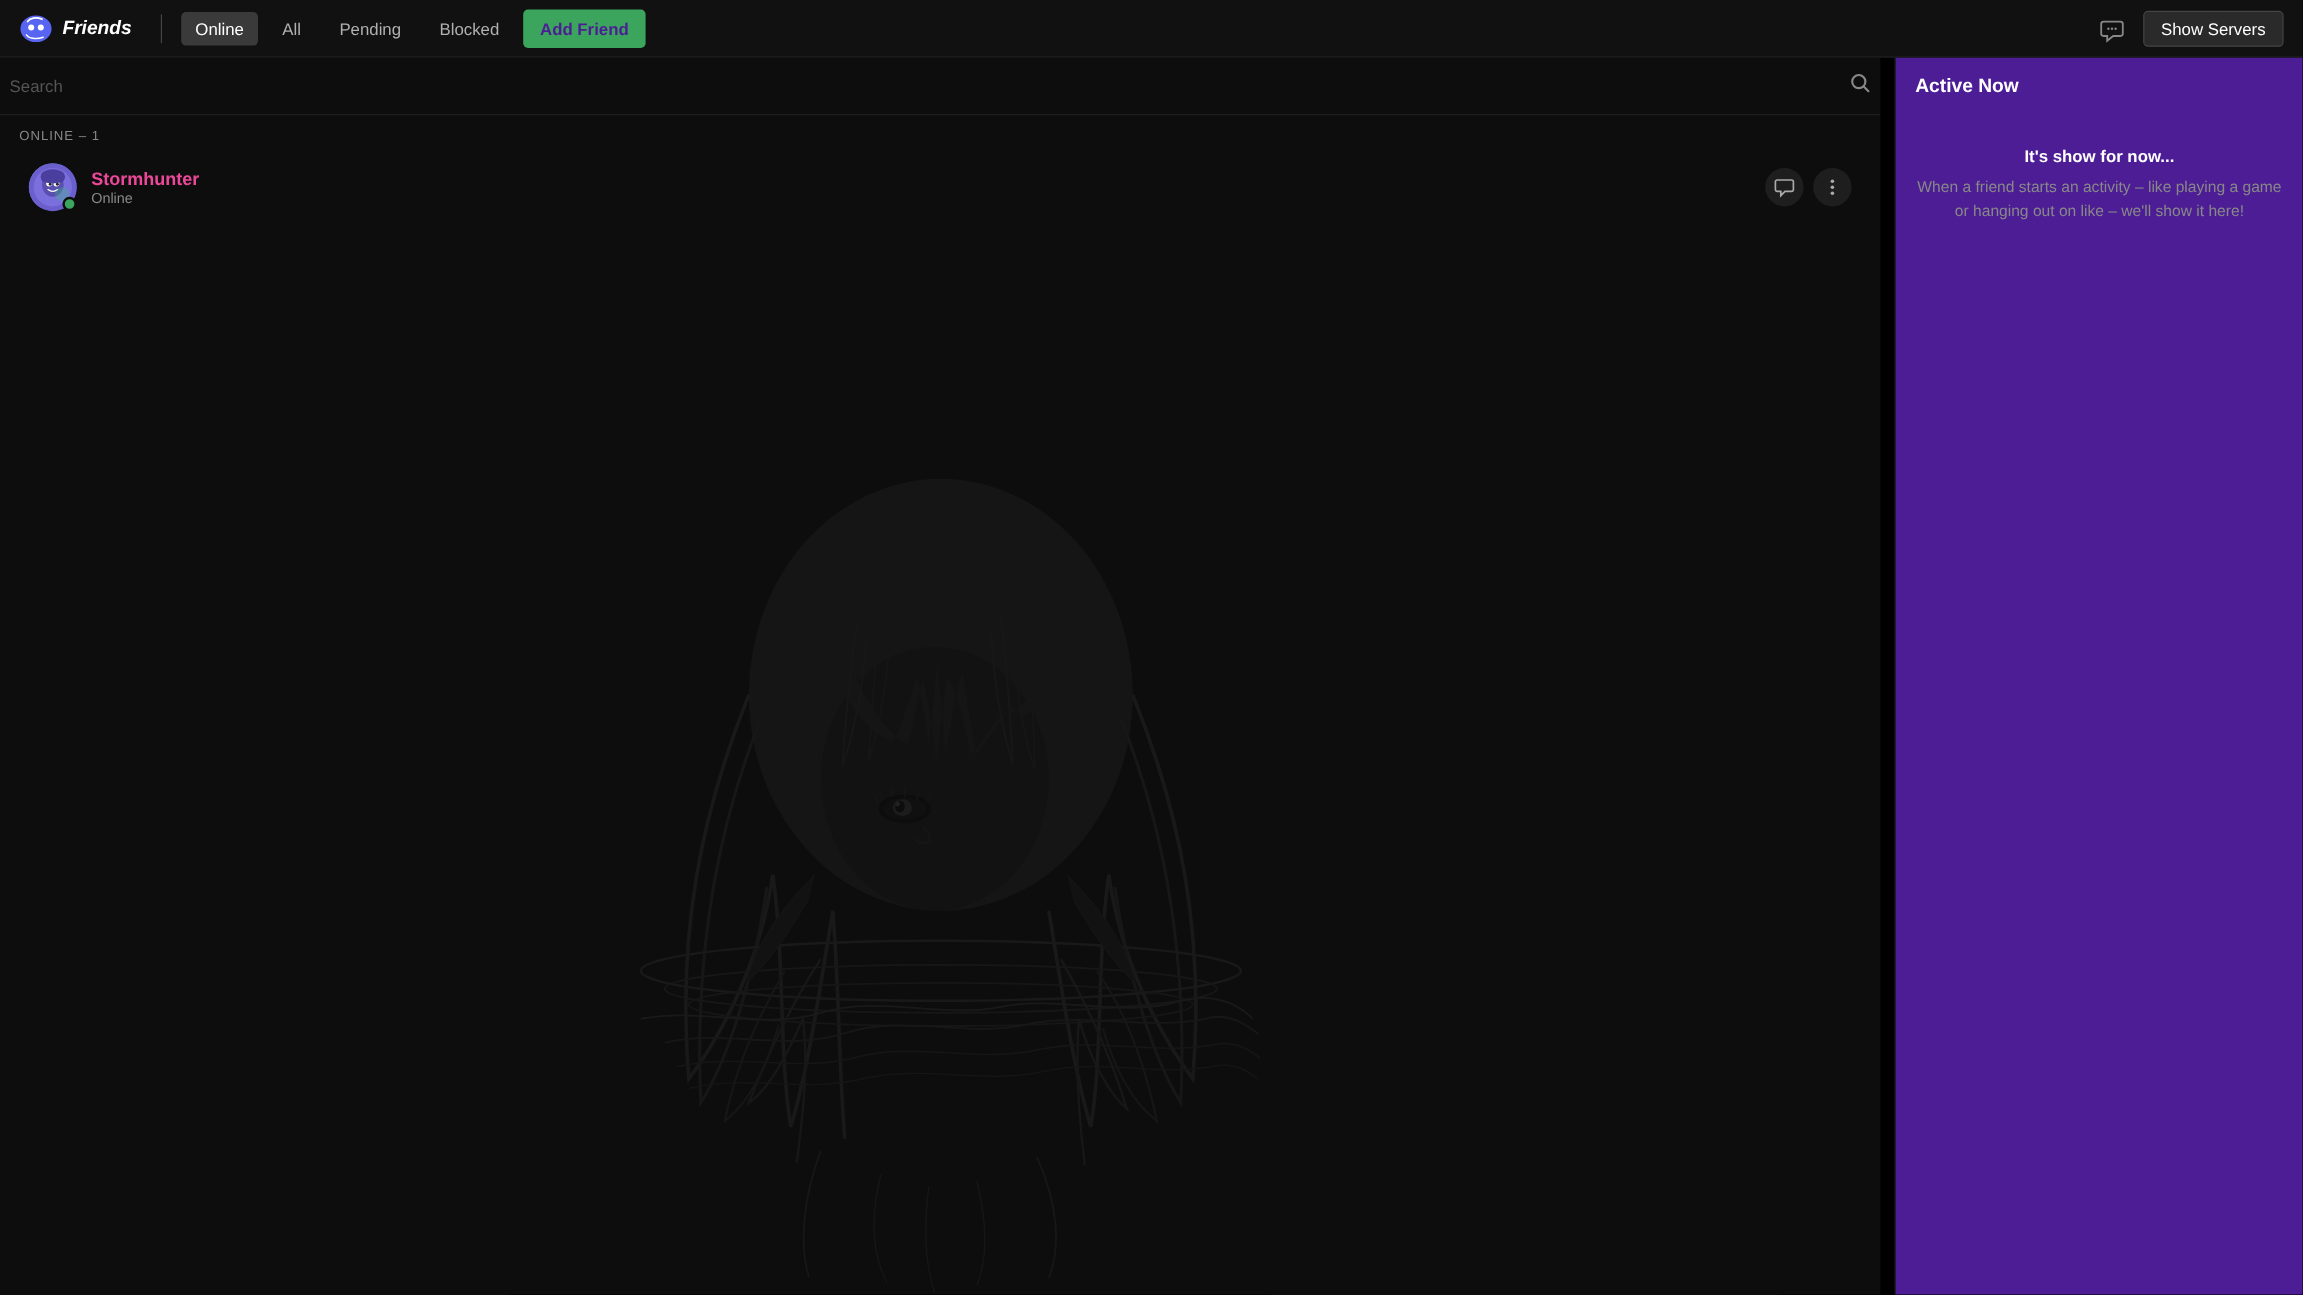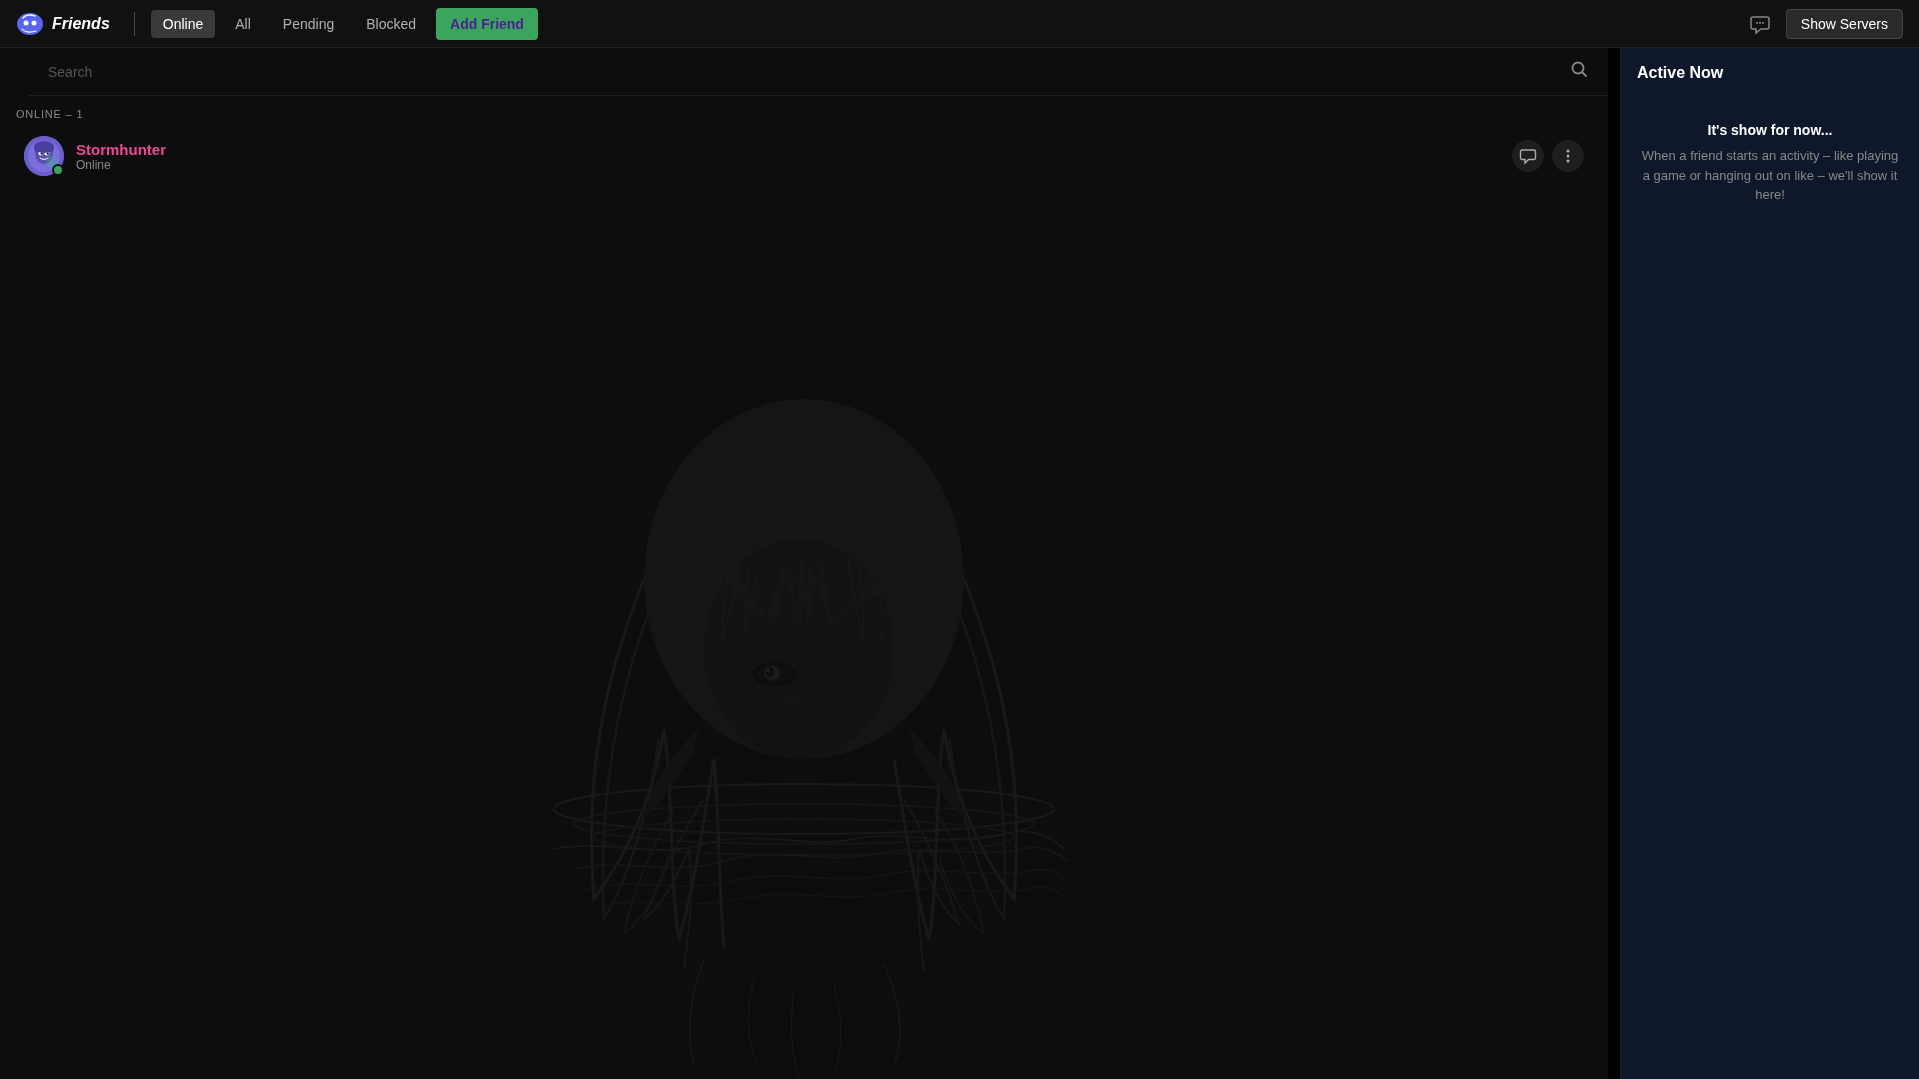--- a/index.html
+++ b/index.html
@@ -67,21 +67,21 @@
       font-size: 14px;
       font-weight: 600;
       color: #4c1d95;
       background: #3ba55d;
       border: none;
       cursor: pointer;
     }
     .nav-spacer { flex: 1; }
     .nav-right {
       display: flex;
-      align-items: center;
+      align-items: flex-end;
       gap: 12px;
     }
     .nav-notif-icon {
       width: 28px;
       height: 28px;
       display: flex;
       align-items: center;
       justify-content: center;
       cursor: pointer;
       color: #b0b0b0;
@@ -112,23 +112,22 @@
       flex-direction: column;
       background: #0d0d0d;
       position: relative;
       overflow: hidden;
     }
 
     
     .search-bar {
       display: flex;
       align-items: center;
-      padding: 12px 20px;
+      padding: 12px 8px;
       border-bottom: 1px solid #1e1e1e;
-      margin-left: 28px;
     }
     .search-input {
       flex: 1;
       background: transparent;
       border: none;
       outline: none;
       color: #ccc;
       font-size: 14px;
     }
     .search-input::placeholder { color: #555; }
@@ -230,22 +229,22 @@
       left: 50%;
       transform: translateX(-50%);
       width: 600px;
       height: 700px;
       opacity: 0.4;
       pointer-events: none;
     }
 
     
     .active-now-panel {
-      width: 299px;
-      background: #0f172a;
+      width: 340px;
+      background: #4c1d95;
       border-left: 1px solid #1e1e1e;
       display: flex;
       flex-direction: column;
       padding: 16px;
       flex-shrink: 0;
       margin-left: 12px;
     }
     .active-now-title {
       font-size: 16px;
       font-weight: 700;

